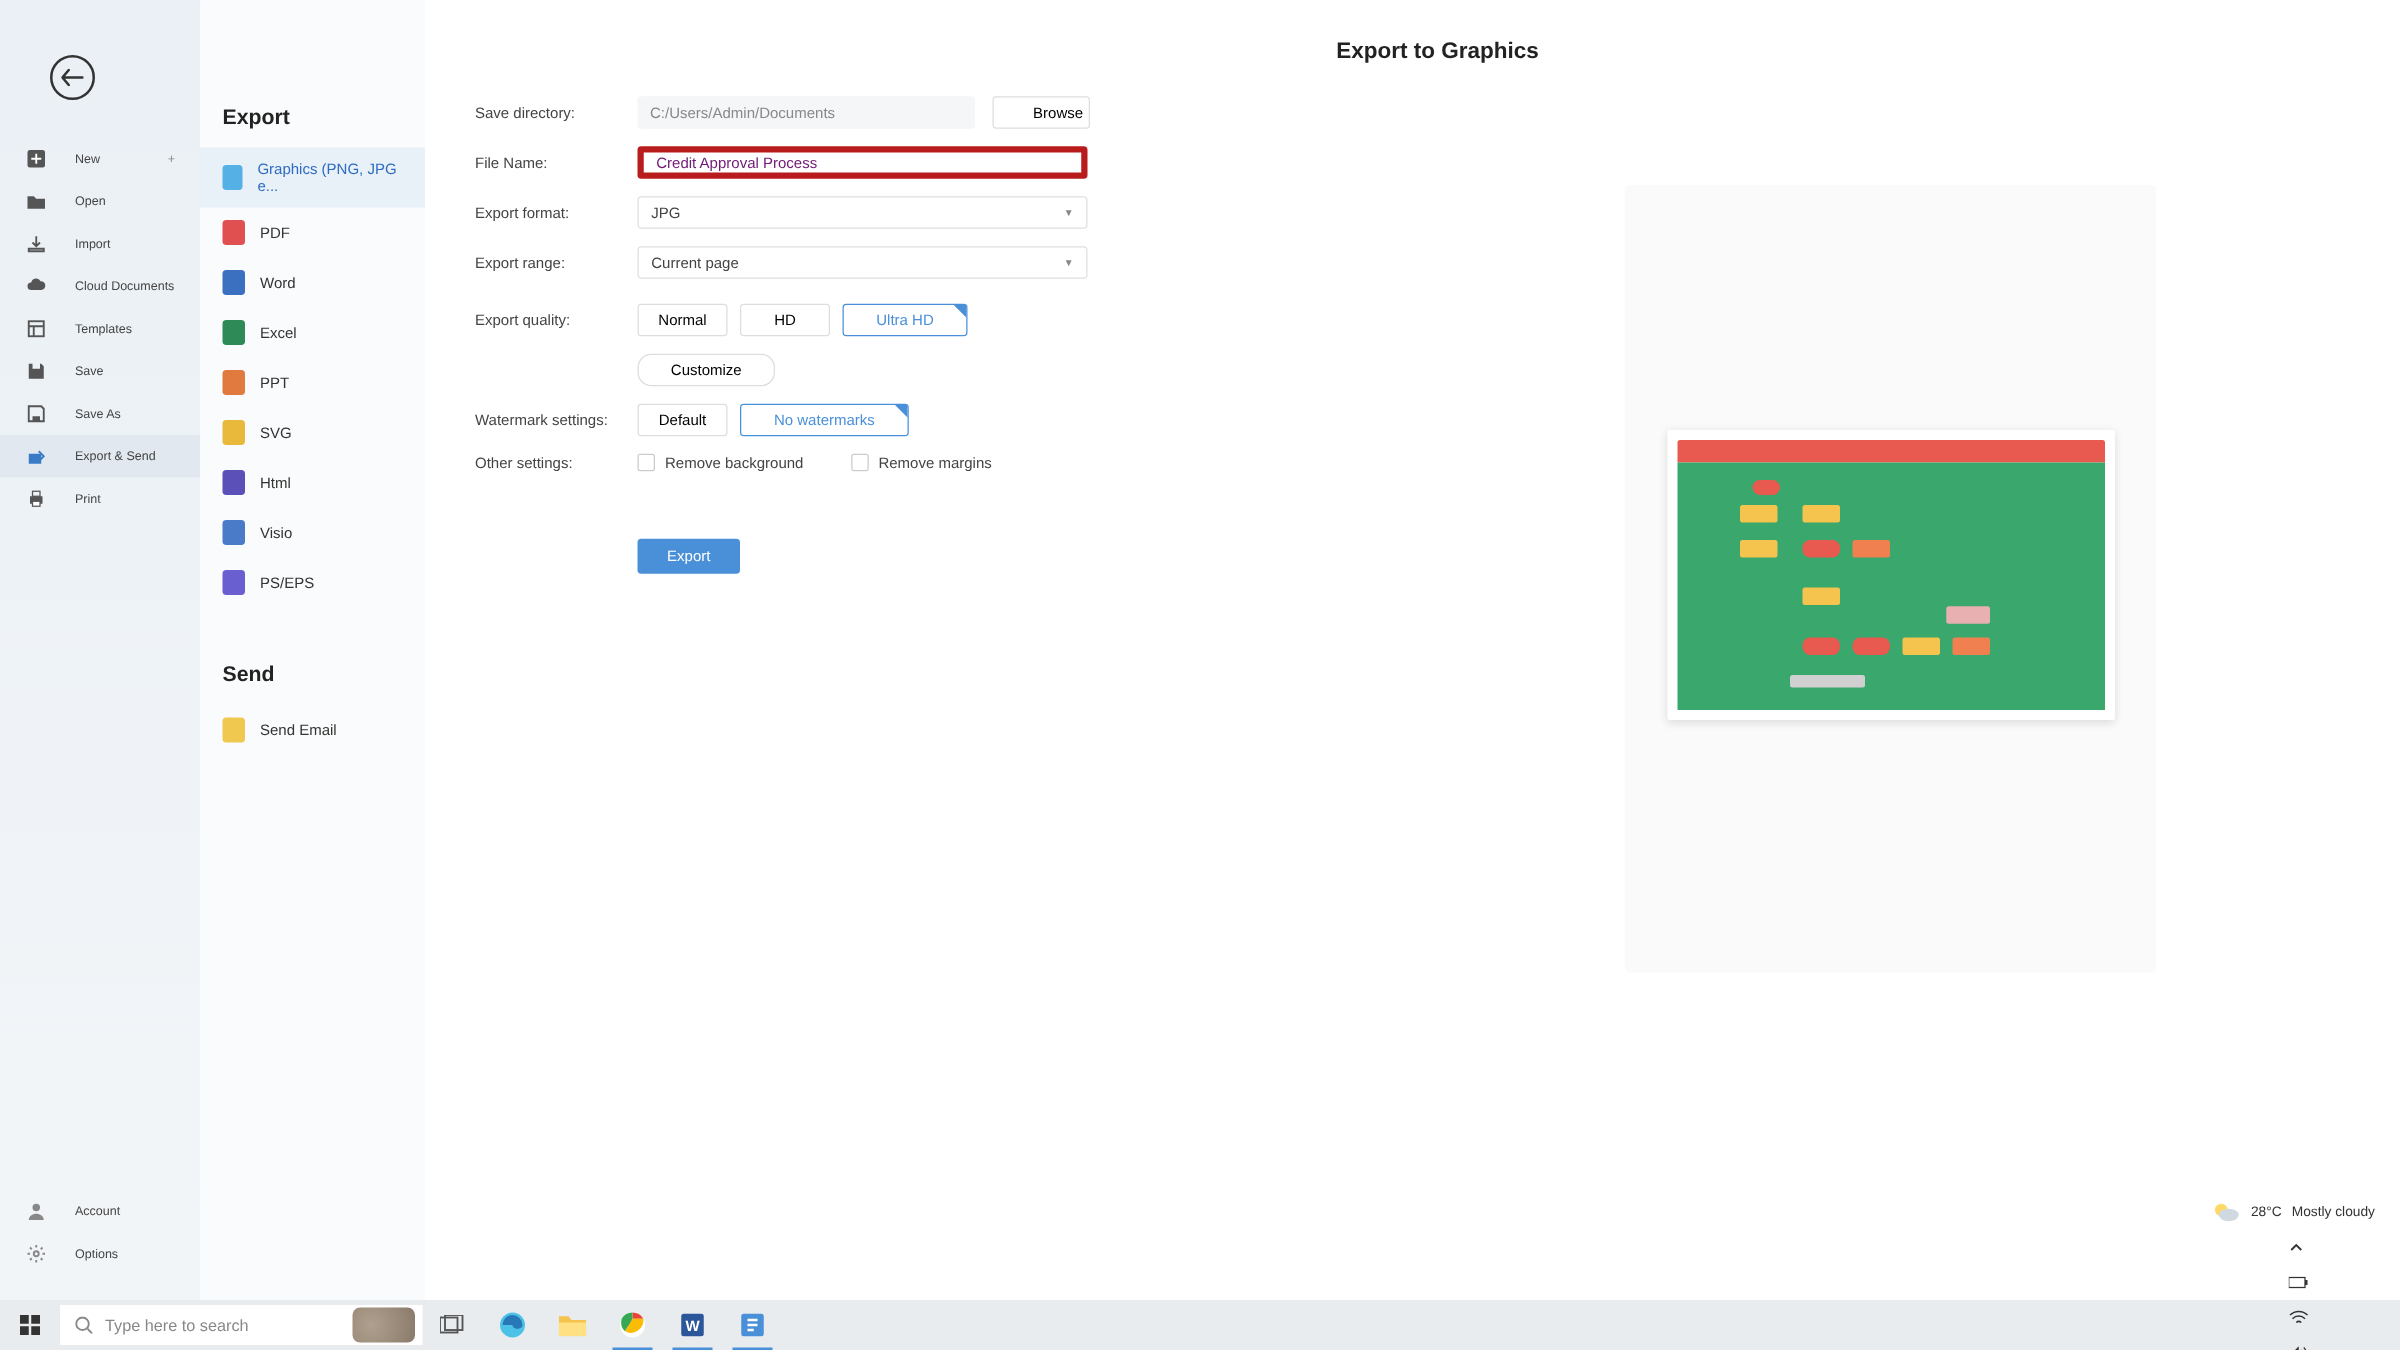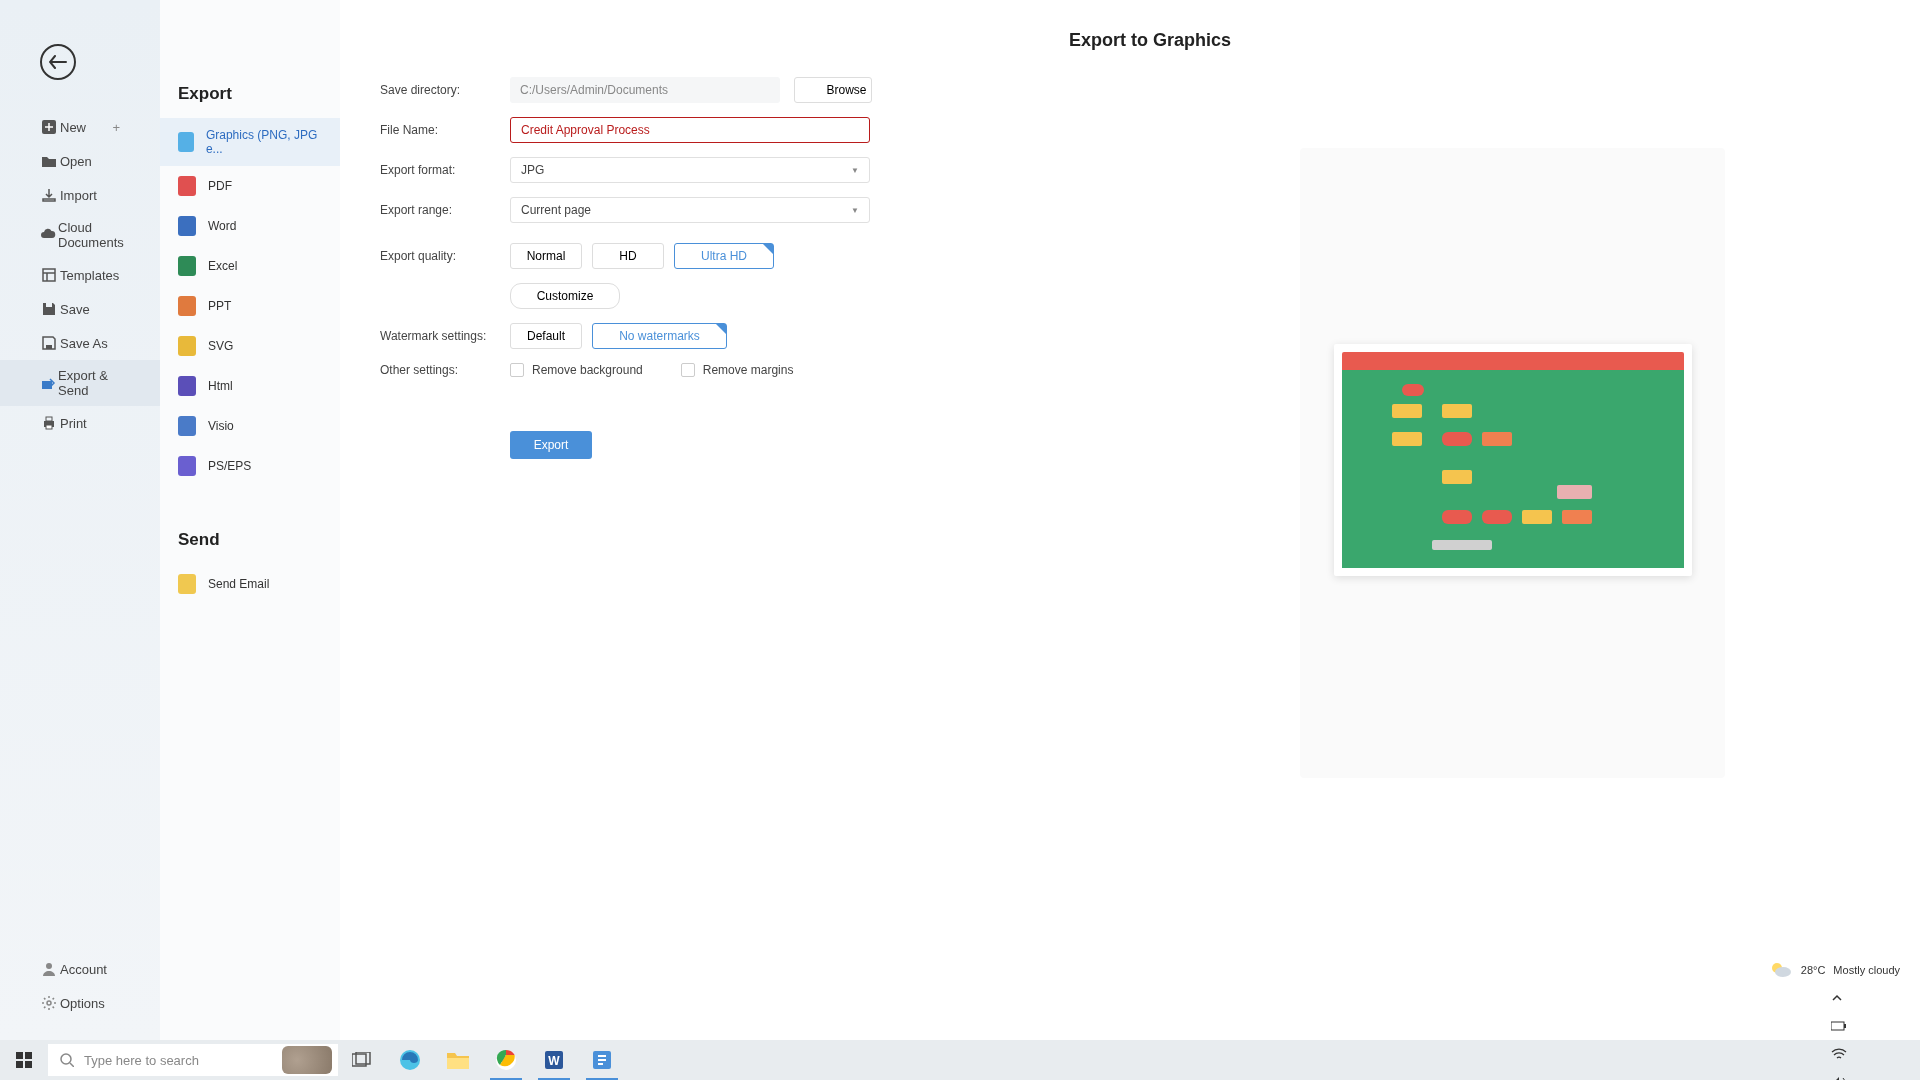--- a/index.html
+++ b/index.html
@@ -17,40 +17,40 @@
     
     .icon-bar { position: absolute; right: 22px; top: 50px; display: flex; gap: 18px; align-items: center; }
     .icon-btn { width: 18px; height: 18px; cursor: pointer; display: flex; align-items: center; justify-content: center; color: #666; position: relative; }
     .red-dot { position: absolute; top: -2px; right: -2px; width: 6px; height: 6px; background: #f44336; border-radius: 50%; }
 
     
     .back-btn { position: absolute; top: 44px; left: 40px; width: 36px; height: 36px; border: 2px solid #333; border-radius: 50%; display: flex; align-items: center; justify-content: center; cursor: pointer; z-index: 10; }
 
     
     .left-sidebar { position: absolute; left: 0; top: 0; width: 160px; height: 1040px; background: linear-gradient(180deg,#eaf0f5 0%,#f2f5f8 100%); padding-top: 110px; }
-    .sidebar-item { display: flex; align-items: center; padding: 8px 40px; font-size: 13px; color: #444; cursor: pointer; gap: 2px; }
+    .sidebar-item { display: flex; align-items: center; padding: 8px 20px; font-size: 10px; color: #444; cursor: pointer; gap: 22px; }
     .sidebar-item.active { background: #e1e8ef; }
     .sidebar-item .s-icon { width: 18px; height: 18px; display: flex; align-items: center; justify-content: center; color: #555; }
     .sidebar-item .plus { margin-left: auto; color: #888; }
     .sidebar-bottom { position: absolute; bottom: 20px; left: 0; right: 0; }
 
     
     .mid-panel { position: absolute; left: 160px; top: 0; width: 180px; height: 1040px; background: #fafbfc; padding-top: 70px; }
     .section-title { font-size: 17px; font-weight: 600; color: #222; padding: 14px 0 14px 18px; }
     .export-item { display: flex; align-items: center; padding: 10px 18px; font-size: 12px; color: #333; cursor: pointer; gap: 12px; }
     .export-item.active { background: #e8f0f8; color: #2d6cc0; }
     .file-icon { width: 18px; height: 20px; border-radius: 3px; display: flex; align-items: center; justify-content: center; color: #fff; font-size: 8px; font-weight: bold; }
 
     
     .main { position: absolute; left: 340px; top: 0; right: 0; height: 1040px; background: #fff; padding: 30px 0 0 40px; }
     .main-title { font-size: 18px; font-weight: 600; color: #222; margin-bottom: 26px; text-align: center; }
     .form-row { display: flex; align-items: center; margin-bottom: 14px; }
     .form-label { width: 130px; font-size: 12px; color: #444; }
     .form-input { width: 270px; height: 26px; background: #f5f6f7; border: none; border-radius: 3px; padding: 0 10px; font-size: 12px; color: #888; }
-    .form-input.white { background: #fff; border: 1px solid #b91c1c; color: #b91c1c; width: 360px; }
+    .form-input.white { background: #fff; border: 5px solid #b91c1c; color: #701a75; width: 360px; }
     .browse-btn { width: 78px; height: 26px; background: #fff; border: 1px solid #ddd; border-radius: 3px; margin-left: 14px; font-size: 12px; cursor: pointer; padding-left: 27px; }
     .select-box { width: 360px; height: 26px; background: #fff; border: 1px solid #e0e0e0; border-radius: 3px; padding: 0 10px; font-size: 12px; color: #444; display: flex; align-items: center; justify-content: space-between; cursor: pointer; }
     .select-box .caret { font-size: 8px; color: #888; }
 
     .btn-group { display: flex; gap: 10px; }
     .qual-btn { width: 72px; height: 26px; background: #fff; border: 1px solid #ddd; border-radius: 3px; font-size: 12px; cursor: pointer; display: flex; align-items: center; justify-content: center; position: relative; }
     .qual-btn.selected { border-color: #4a90d9; color: #4a90d9; }
     .qual-btn.selected::after { content: ''; position: absolute; top: 0; right: 0; border-top: 10px solid #4a90d9; border-left: 10px solid transparent; }
     .customize-btn { width: 110px; height: 26px; background: #fff; border: 1px solid #ddd; border-radius: 11px; font-size: 12px; cursor: pointer; }
 

